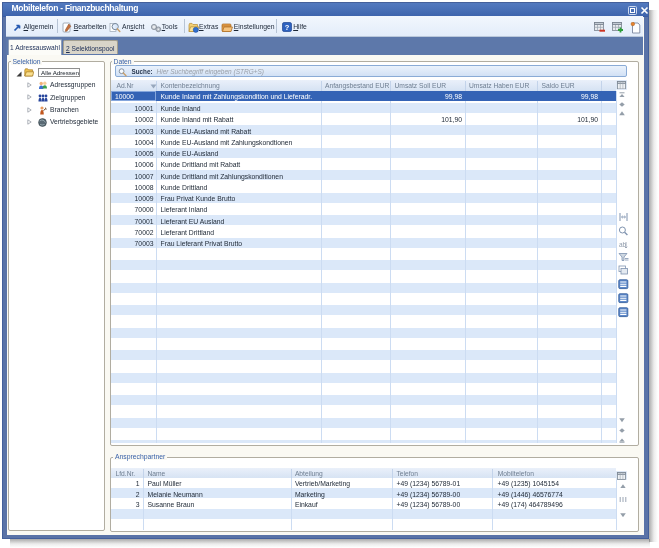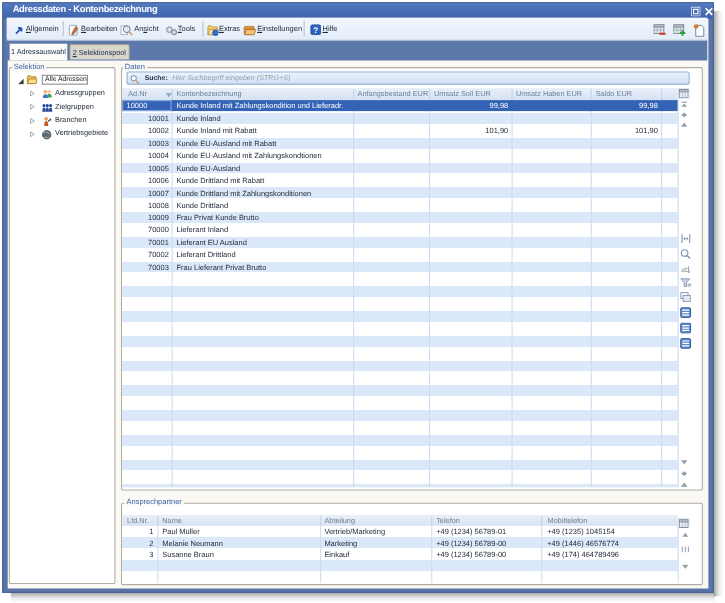--- a/index.html
+++ b/index.html
@@ -59,21 +59,21 @@
 
 .ric { position:absolute; }
 svg { display:block; }
 .it { position:absolute; font-size:6.7px; color:#232d3a; }
 </style>
 </head>
 <body>
 <div id="page">
 <div id="win">
   <div id="title">
-    <span class="txt">Adressdaten - Kontenbezeichnung</span>
+    <span class="txt">Mobiltelefon - Finanzbuchhaltung</span>
 
     <svg style="position:absolute;left:625px;top:2.5px" width="9" height="9" viewBox="0 0 9 9">
       <rect x="0.5" y="0.5" width="8" height="8" rx="1" fill="none" stroke="#cdd9ef" stroke-width="1"></rect>
       <rect x="2.5" y="2.5" width="4" height="4" fill="none" stroke="#ffffff" stroke-width="1"></rect>
     </svg>
 
     <svg style="position:absolute;left:637px;top:2.5px" width="9" height="9" viewBox="0 0 9 9">
       <path d="M1.5 1.5 L7.5 7.5 M7.5 1.5 L1.5 7.5" stroke="#ffffff" stroke-width="1.6"></path>
     </svg>
   </div>

